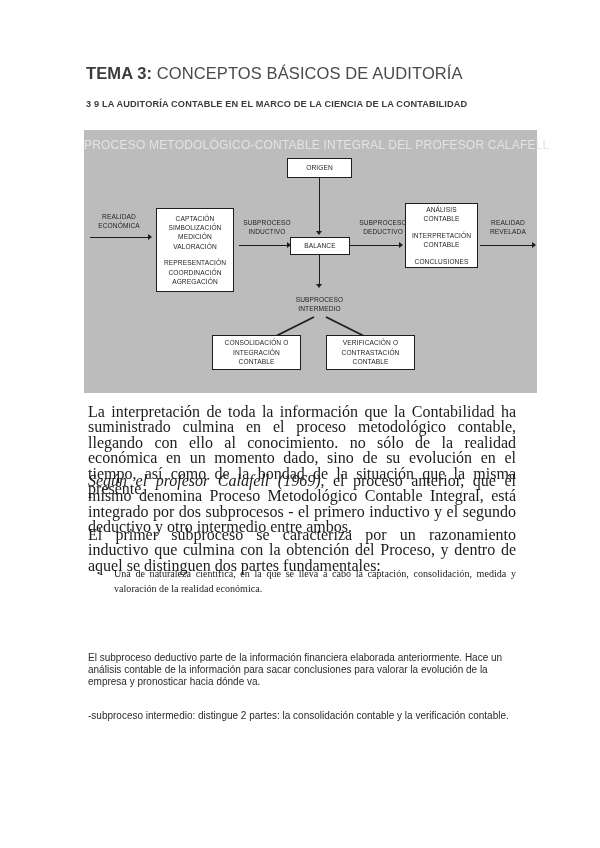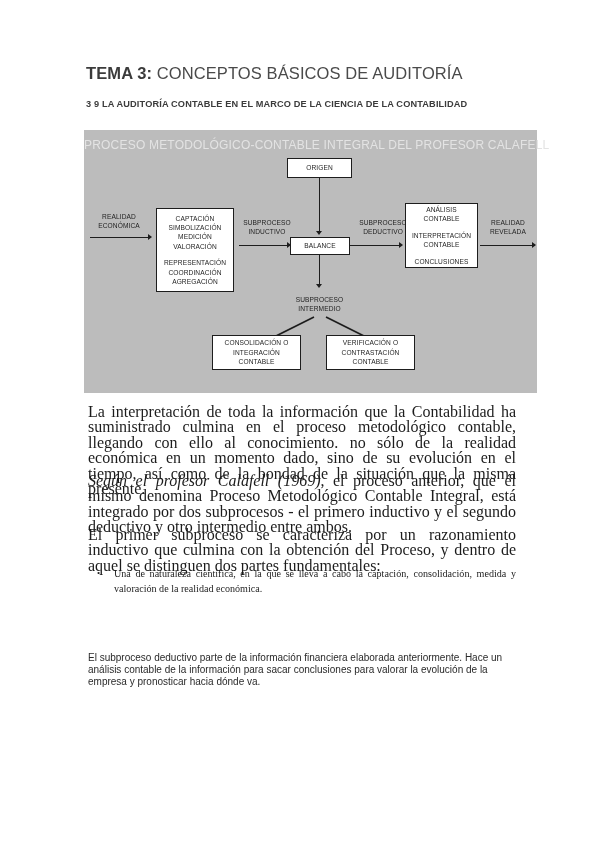--- a/index.html
+++ b/index.html
@@ -281,14 +281,15 @@
   <div class="serif-p" style="left:88px; top:473px; width:428px;"><span class="it">Según el profesor Calafell (1969)</span><span>, el proceso anterior, que él mismo denomina Proceso Metodológico Contable Integral, está integrado por dos subprocesos - el primero inductivo y el segundo deductivo   y otro intermedio entre ambos.</span></div>
 
   <div class="serif-p" style="left:88px; top:527px; width:428px;">El primer subproceso se caracteriza por un razonamiento inductivo que culmina con la obtención del Proceso, y dentro de aquel se distinguen dos partes fundamentales:</div>
 
   <ul class="bullets" style="left:88px; top:566px; width:428px;">
     <li>Una de naturaleza científica, en la que se lleva a cabo la captación, consolidación, medida y valoración de la realidad económica.</li>
   </ul>
 
   <div class="sans-p" style="left:88px; top:652px; width:430px;">El subproceso deductivo parte de la información financiera elaborada anteriormente. Hace un análisis contable de la información para sacar conclusiones para valorar la evolución de la empresa y pronosticar hacia dónde va.</div>
 
+  <div class="sans-p" style="left:88px; top:710px; width:430px;">-subproceso intermedio: distingue 2 partes: la consolidación contable y la verificación contable.</div>
 
 </div>
 
 </body></html>

